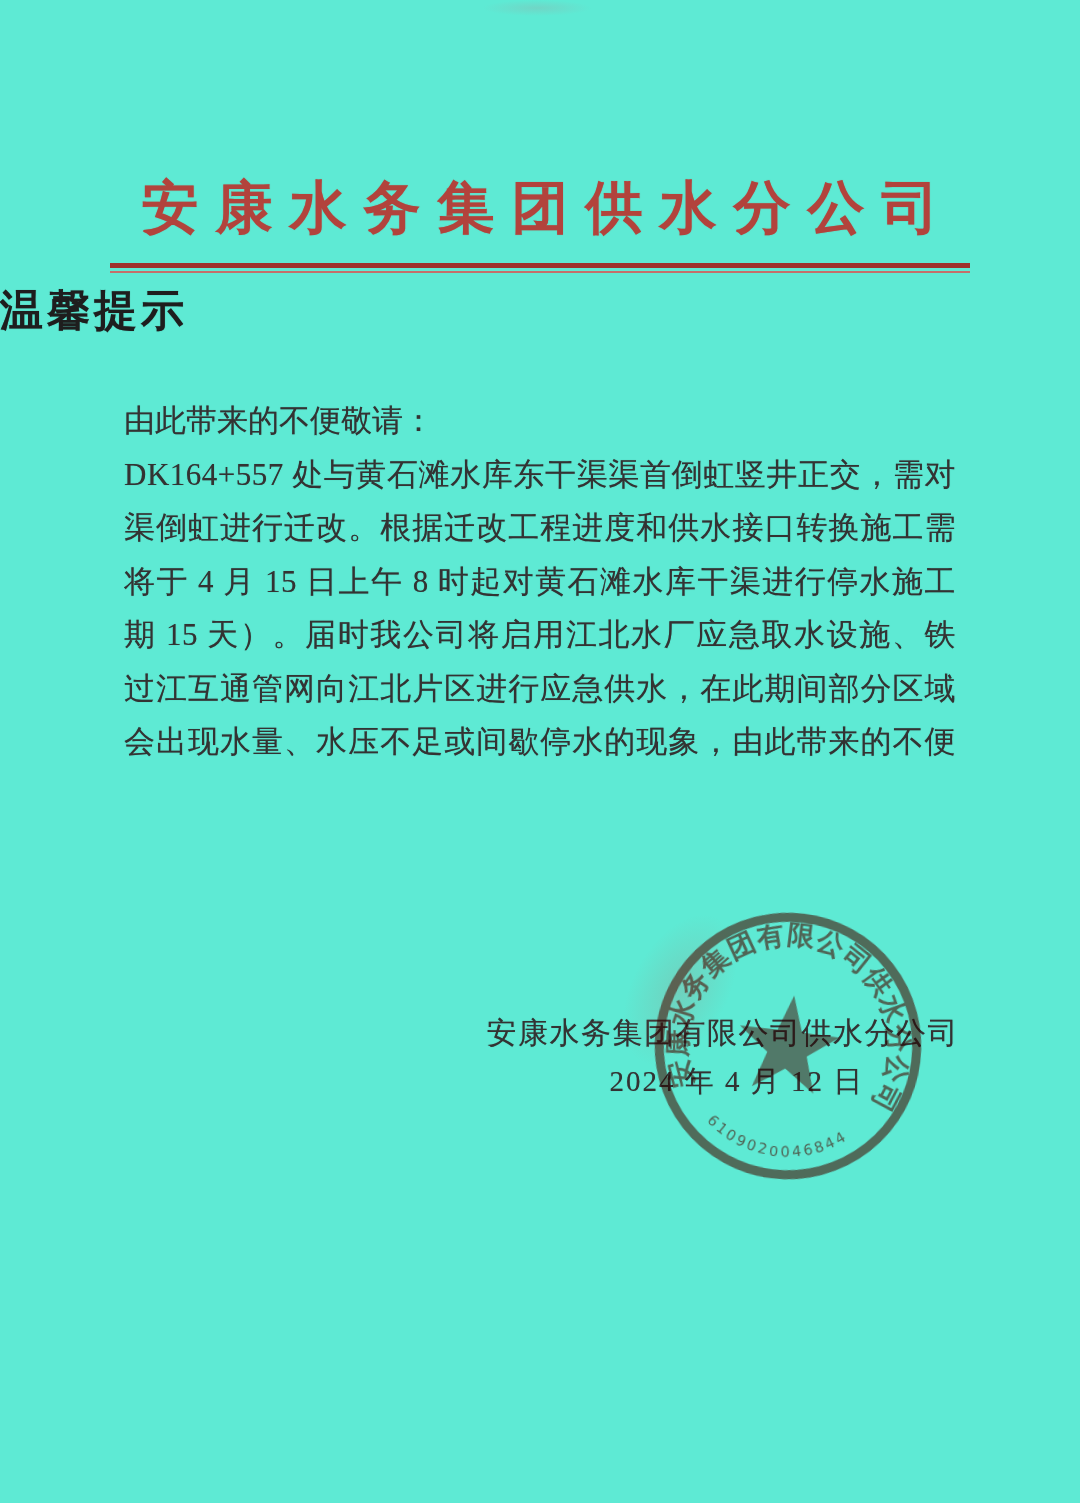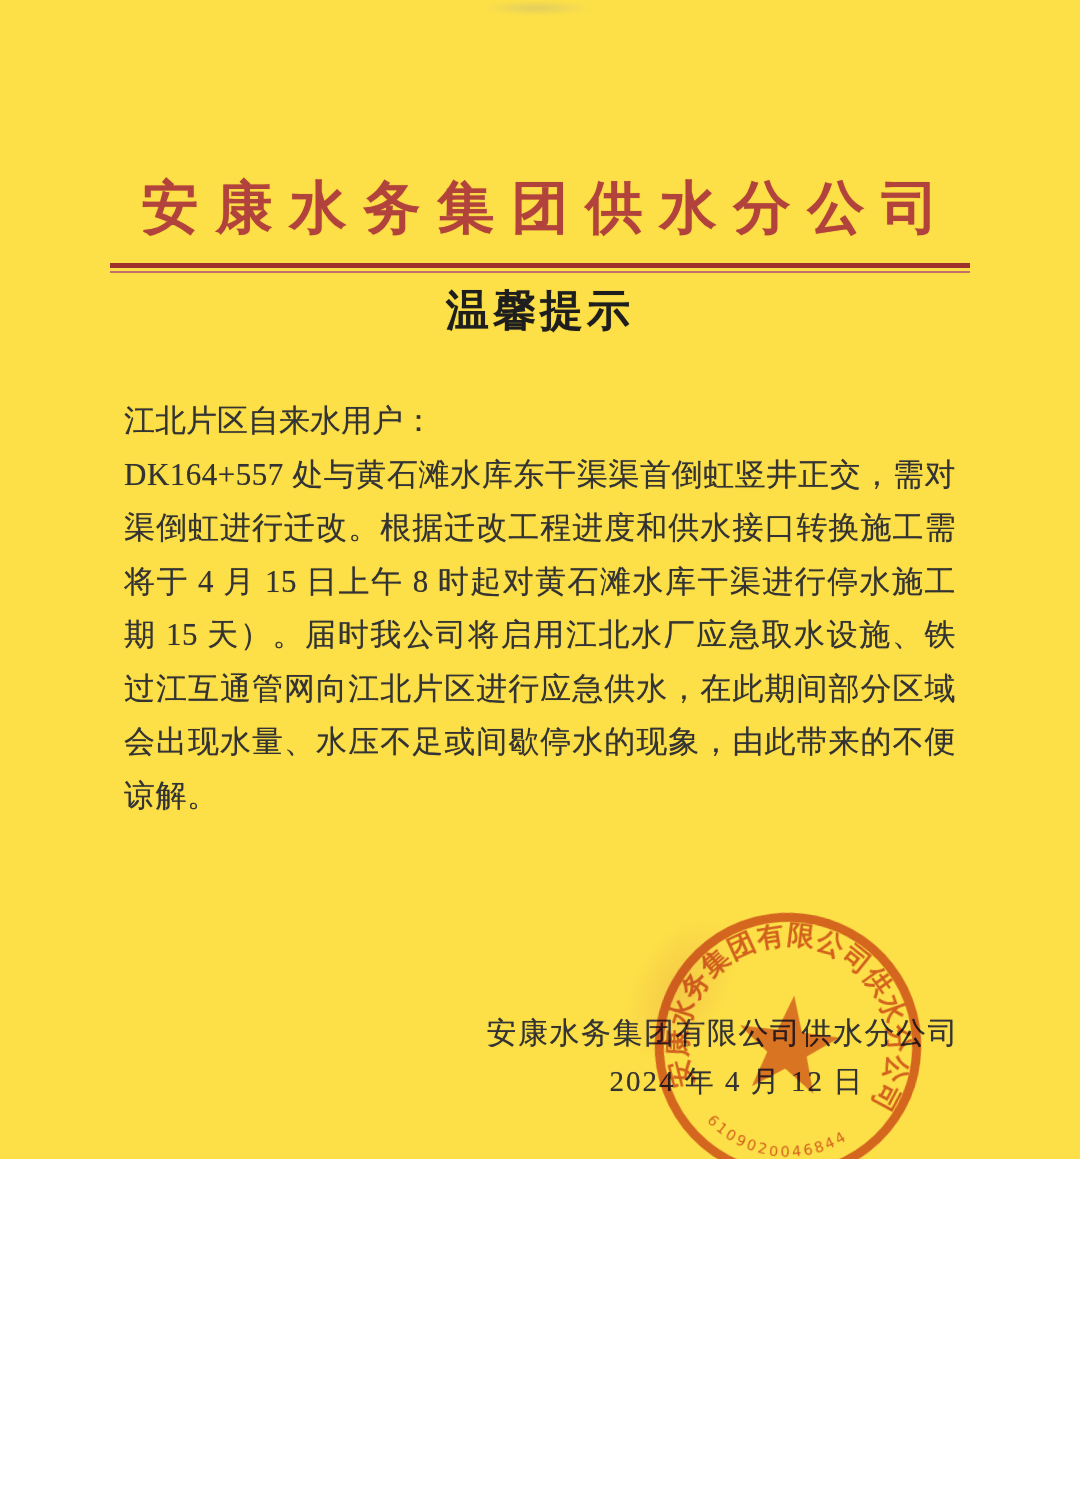--- a/index.html
+++ b/index.html
@@ -1,19 +1,19 @@
 <!DOCTYPE html>
 <html><head>
 <meta charset="utf-8">
 <style>
   html,body { margin:0; padding:0; }
   .page {
     position:relative;
-    width:1080px; height:1159px;
-    background:#fde047;
+    width:1080px; height:1503px;
+    background:#5eead4;
     overflow:hidden;
     font-family:"Liberation Serif","DejaVu Serif",serif;
   }
   
   .scan-artifact {
     position:absolute; left:482px; top:0; width:110px; height:16px;
     background:radial-gradient(ellipse at center, rgba(160,160,160,.28), transparent 70%);
   }
   .org-name {
     padding-top:166px;
@@ -25,21 +25,20 @@
     line-height:84px;
     color:#b2433c;
     text-shadow:0 0 1px rgba(178,67,60,.55);
   }
   .rule { width:860px; margin:13px auto 0; }
   .rule-thick { height:5px; background:#9e332d; }
   .rule-gap { height:3px; }
   .rule-thin { height:2px; background:#c4706b; }
   .notice-title {
     margin:15px 0 0 0;
-    text-align:center;
     font-size:43px;
     font-weight:bold;
     letter-spacing:4px;
     line-height:46px;
     color:#1e1e1e;
     text-shadow:0 0 0.8px rgba(30,30,30,.6);
   }
   .body-text {
     width:832px;
     margin:60px auto 0;
@@ -93,28 +92,27 @@
 
   <div class="rule">
     <div class="rule-thick"></div>
     <div class="rule-gap"></div>
     <div class="rule-thin"></div>
   </div>
 
   <h1 class="notice-title">温馨提示</h1>
 
   <div class="body-text">
-    <div class="salutation">江北片区自来水用户：</div>
+    <div class="salutation">由此带来的不便敬请：</div>
     <div class="line">DK164+557 处与黄石滩水库东干渠渠首倒虹竖井正交，需对东干</div>
     <div class="line">渠倒虹进行迁改。根据迁改工程进度和供水接口转换施工需要，</div>
     <div class="line">将于 4 月 15 日上午 8 时起对黄石滩水库干渠进行停水施工（工</div>
     <div class="line">期 15 天）。届时我公司将启用江北水厂应急取水设施、铁路水厂、</div>
     <div class="line">过江互通管网向江北片区进行应急供水，在此期间部分区域可能</div>
     <div class="line">会出现水量、水压不足或间歇停水的现象，由此带来的不便敬请</div>
-    <div class="line last">谅解。</div>
   </div>
 
   <div class="sign-block">
     <div class="sign-company">安康水务集团有限公司供水分公司</div>
     <div class="sign-date">2024 年 4 月 12 日</div>
   </div>
 
   <div class="seal-smudge"></div>
 
   <svg class="seal" viewBox="0 0 300 300" xmlns="http://www.w3.org/2000/svg">

